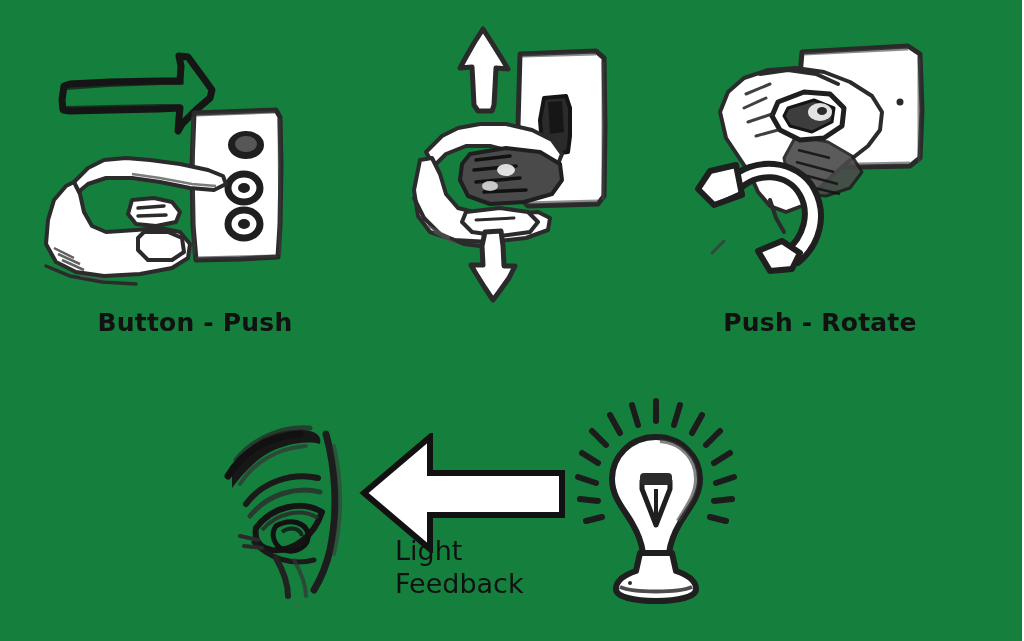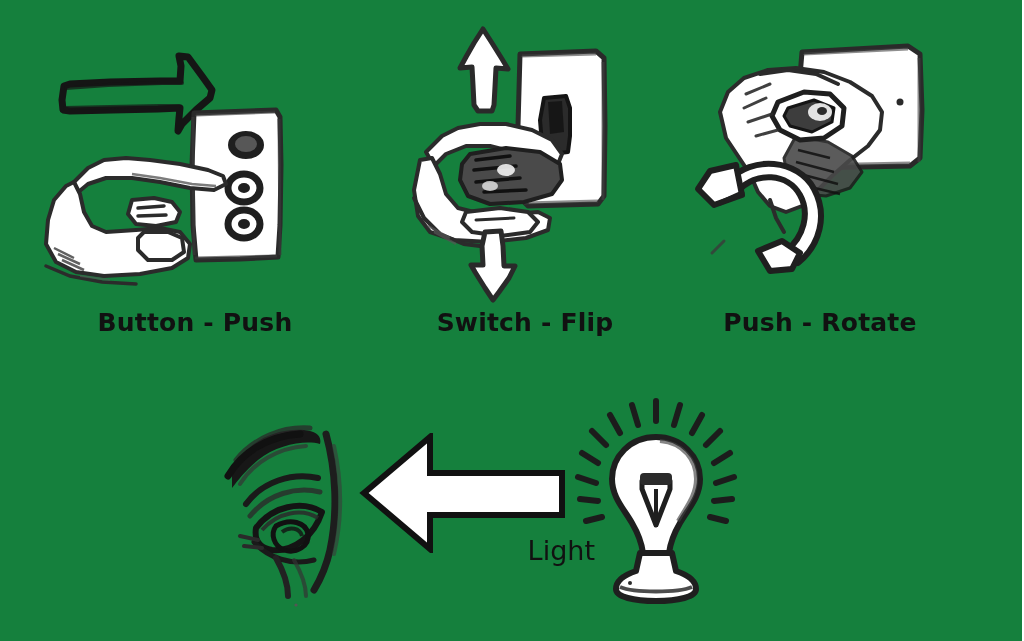--- a/index.html
+++ b/index.html
@@ -27,21 +27,21 @@
     text-align: center;
     color: #111111;
     font-family: "DejaVu Sans", sans-serif;
     font-weight: bold;
     font-size: 25px;
     letter-spacing: 0.2px;
     white-space: nowrap;
   }
   .caption-block {
     position: absolute;
-    text-align: right;
+    text-align: left;
     color: #111111;
     font-family: "DejaVu Sans", sans-serif;
     font-weight: normal;
     font-size: 27px;
     line-height: 1.22;
   }
   .caption-line {
     display: block;
   }
   
@@ -130,21 +130,20 @@
       <path d="M66,122 L104,120" fill="none" stroke="#2b2b2b" stroke-width="3" stroke-linecap="round"></path>
 
       <path d="M4,100 L14,120 L30,136 L54,146 L86,150" fill="none" stroke="#2b2b2b" stroke-width="4" stroke-linecap="round"></path>
       <path d="M18,128 L40,140 M24,134 L46,146" fill="none" stroke="#555" stroke-width="2.5" opacity="0.7"></path>
     </svg>
 
     <svg class="sketch" style="left:55px; top:206px;" width="62" height="80" viewBox="0 0 62 80">
       <path d="M20,6 L36,5 L38,20 L39,40 L50,40 L44,52 L34,66 L28,74 L20,62 L10,46 L6,39 L18,39 L17,20 Z" fill="#ffffff" stroke="#2a2a2a" stroke-width="5" stroke-linejoin="round"></path>
     </svg>
 
-    <div class="caption" style="left:-20px; top:288px; width:270px;">Switch - Flip</div>
   </div>
 
   <div class="panel" id="panel-knob" style="left:690px; top:20px; width:260px; height:275px;">
 
     <svg class="sketch" style="left:100px; top:20px;" width="145" height="145" viewBox="0 0 145 145">
       <path d="M12,12 L118,6 L130,14 L132,70 L130,118 L120,126 L20,128 L10,118 L8,60 Z" fill="#ffffff" stroke="#2a2a2a" stroke-width="5" stroke-linejoin="round"></path>
       <path d="M14,14 L118,9 M129,18 L129,122 M16,125 L120,123" fill="none" stroke="#444" stroke-width="3" opacity="0.6"></path>
       <circle cx="110" cy="62" r="3.5" fill="#2a2a2a"></circle>
     </svg>
 
@@ -246,16 +245,17 @@
       <path d="M88,104 L88,142" fill="none" stroke="#1f1f1f" stroke-width="4"></path>
 
       <path d="M72,168 L104,168 L108,186 C120,190 128,196 128,204 C128,212 110,216 88,216
                C66,216 48,212 48,204 C48,196 56,190 68,186 Z" fill="#ffffff" stroke="#1f1f1f" stroke-width="6" stroke-linejoin="round"></path>
       <path d="M52,202 C66,208 110,208 124,202" fill="none" stroke="#1f1f1f" stroke-width="4" opacity="0.8"></path>
       <circle cx="62" cy="198" r="2" fill="#2b2b2b"></circle>
     </svg>
 
     <div class="caption-block" style="left:195px; top:150px; width:200px;">
       <span class="caption-line">Light</span>
+      <span class="caption-line">Feedback</span>
     </div>
   </div>
 
 </div>
 
 </body></html>

